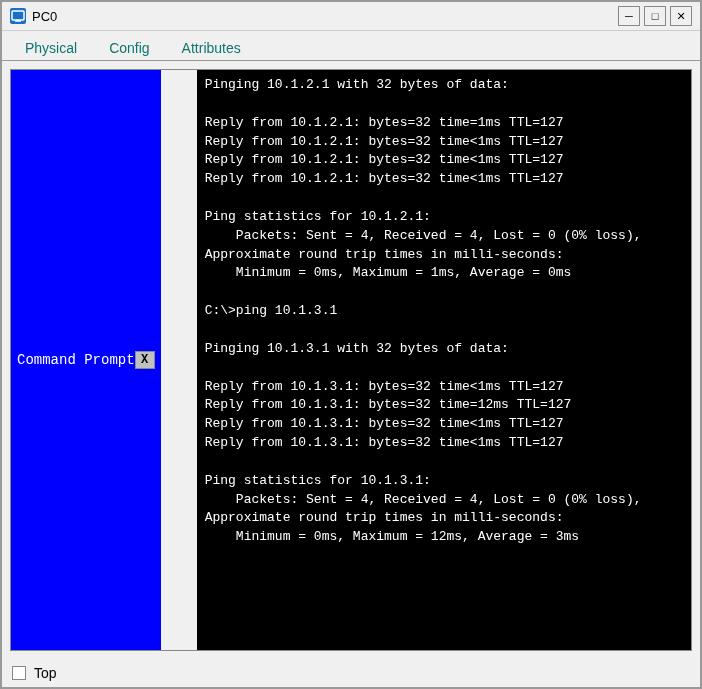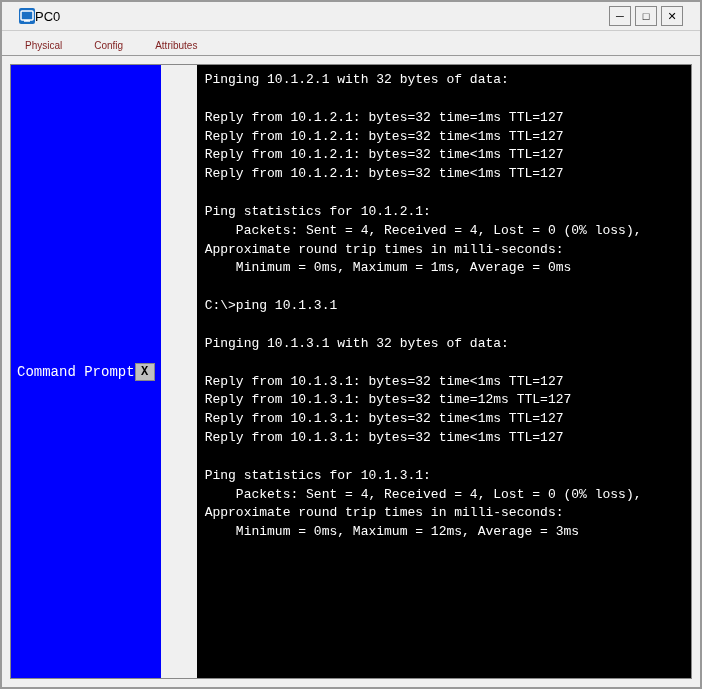--- a/index.html
+++ b/index.html
@@ -17,22 +17,23 @@
       background: #f0f0f0;
       border: 2px solid #999;
       box-shadow: 2px 2px 8px rgba(0,0,0,0.3);
       display: flex;
       flex-direction: column;
     }
     .title-bar {
       background: #f0f0f0;
       display: flex;
       align-items: center;
-      padding: 4px 17px;
+      padding: 4px 8px;
       border-bottom: 1px solid #ccc;
+      gap: 6px;
     }
     .title-bar-icon {
       width: 16px;
       height: 16px;
       background: #1a6fc4;
       border-radius: 2px;
       display: flex;
       align-items: center;
       justify-content: center;
       font-size: 10px;
@@ -64,25 +65,25 @@
     }
     .nav-tabs {
       display: flex;
       padding: 4px 8px 0 8px;
       gap: 2px;
       border-bottom: 1px solid #999;
       background: #f0f0f0;
     }
     .tab {
       padding: 4px 14px;
-      font-size: 10px;
+      font-size: 14px;
       cursor: pointer;
       border: 1px solid transparent;
       border-bottom: none;
-      color: #7f1d1d;
+      color: #0f766e;
       background: #f0f0f0;
       font-family: 'Segoe UI', Arial, sans-serif;
     }
     .tab.active {
       border: 1px solid #999;
       border-bottom: 1px solid #f0f0f0;
       background: #f0f0f0;
       text-decoration: underline;
       margin-bottom: -1px;
       z-index: 1;
@@ -213,13 +214,17 @@
 Reply from 10.1.3.1: bytes=32 time&lt;1ms TTL=127
 Reply from 10.1.3.1: bytes=32 time&lt;1ms TTL=127
 
 Ping statistics for 10.1.3.1:
     Packets: Sent = 4, Received = 4, Lost = 0 (0% loss),
 Approximate round trip times in milli-seconds:
     Minimum = 0ms, Maximum = 12ms, Average = 3ms</div>
     </div>
   </div>
 
+  <div class="bottom-bar">
+    <div class="checkbox"></div>
+    <span class="bottom-label">Top</span>
+  </div>
 </div>
 
 </body></html>

